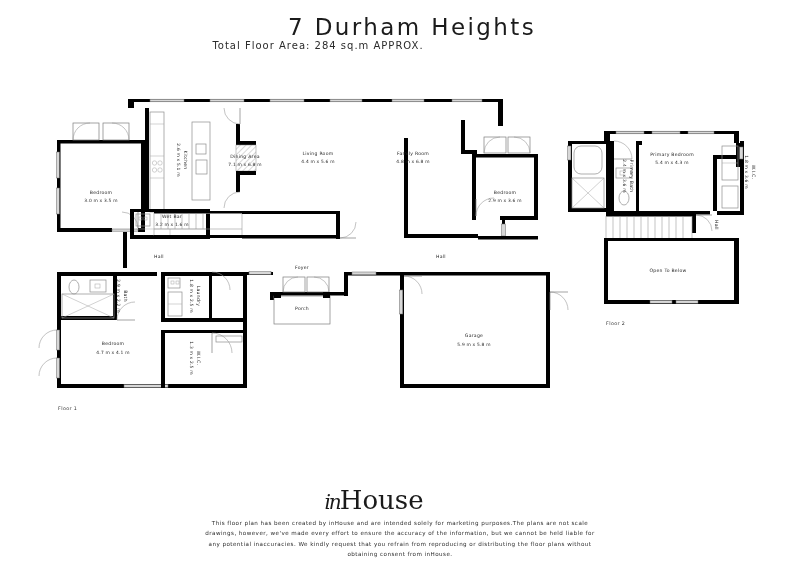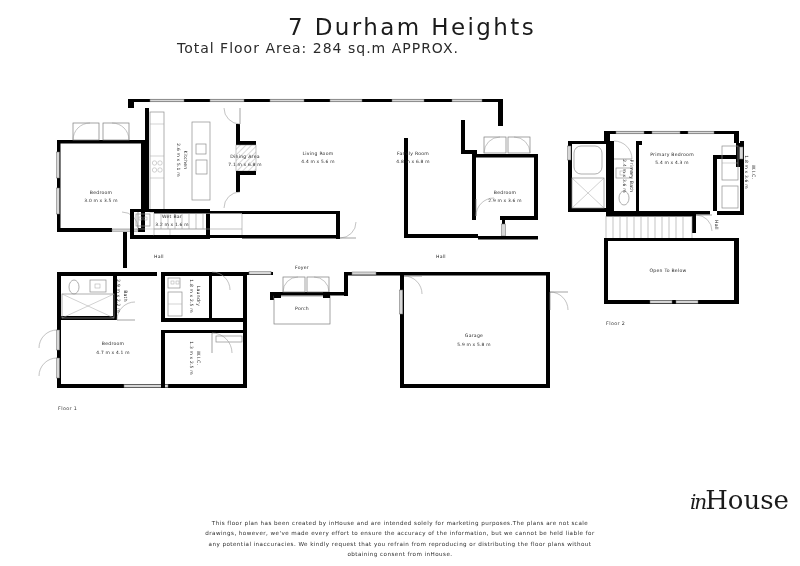--- a/index.html
+++ b/index.html
@@ -28,46 +28,45 @@
     letter-spacing: 2.4px;
     color: #1b1b1b;
     font-family: "DejaVu Sans", sans-serif;
   }
   .subtitle {
     position: absolute;
     top: 40px;
     left: 0;
     width: 636px;
     text-align: center;
-    font-size: 14px;
+    font-size: 10px;
     letter-spacing: 1.0px;
     color: #2b2b2b;
   }
 
   
   #plan {
     position: absolute;
     left: 0;
     top: 0;
     width: 800px;
     height: 566px;
   }
 
   
   .logo {
     position: absolute;
     top: 485px;
     left: 0;
     width: 748px;
-    text-align: right;
+    text-align: center;
     font-family: "DejaVu Serif", serif;
     font-size: 26px;
     color: #1a1a1a;
     letter-spacing: 0px;
-    margin-left: 41px;
   }
   .logo .swash {
     font-family: "DejaVu Serif", serif;
     font-style: italic;
     font-size: 20px;
     letter-spacing: -2px;
   }
   .disclaimer {
     position: absolute;
     top: 518px;

